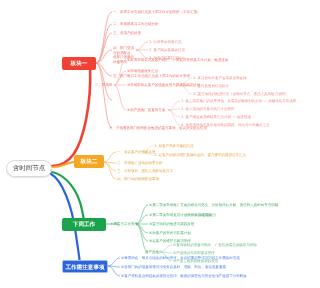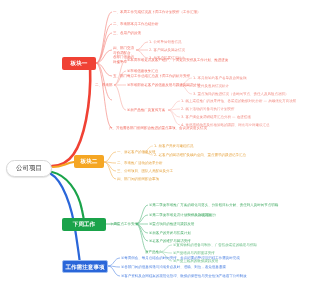--- a/index.html
+++ b/index.html
@@ -114,21 +114,21 @@
     </g>
 
     <g stroke="#6d9ae8" stroke-width="0.7" fill="none">
       <path d="M108 266 C 114 266 114 258 120 258"></path>
       <path d="M108 266 C 114 266 114 267 120 267"></path>
       <path d="M108 266 C 114 266 114 276 120 276"></path>
     </g>
   </svg>
 
   <div class="node root">
-    <span>公司项目</span>
+    <span>含时间节点</span>
   </div>
 
   <div class="node l1 red" style="left:62px;top:57px;width:34px;">
     <span>板块一</span>
   </div>
 
   <div class="node leaf red" style="left:113px;top:10px;">一、本周工作完成情况及下周工作计划安排（工作汇报）</div>
   <div class="node leaf red" style="left:113px;top:22px;">二、市场部本月工作总结分析</div>
   <div class="node leaf red" style="left:113px;top:31px;">三、各用户的反馈</div>
   <div class="node leaf red" style="left:113px;top:46px;width:24px;white-space:normal;">四、部门交流与协调配合、各部门信息的对接整理</div>

